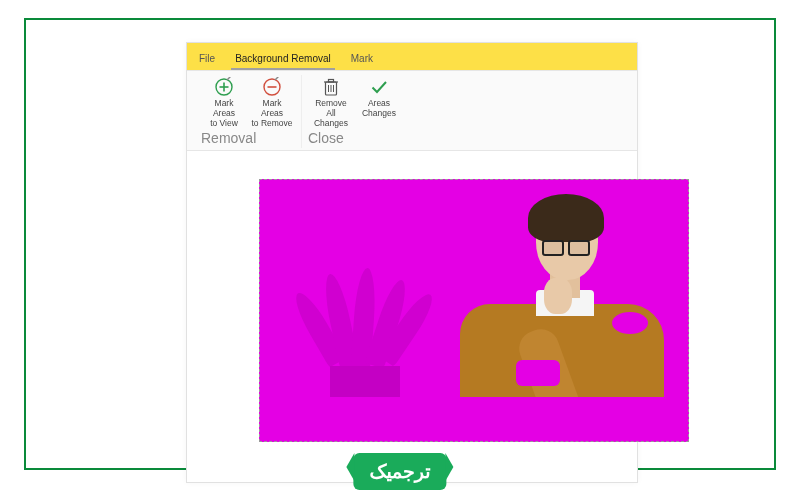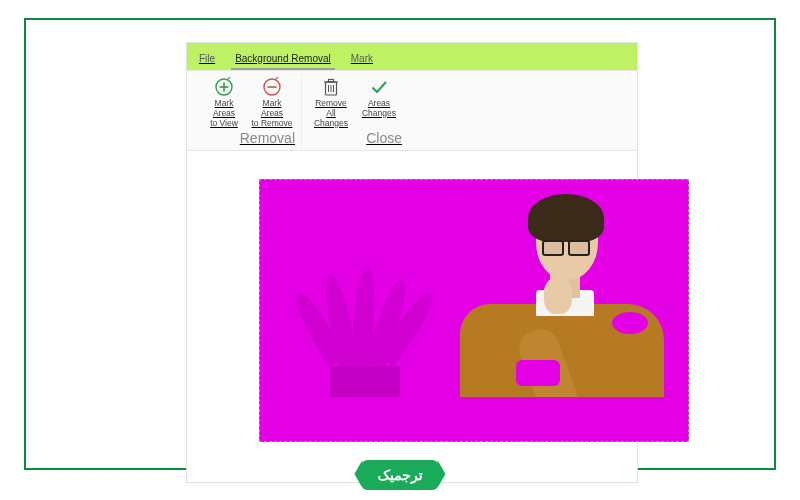--- a/index.html
+++ b/index.html
@@ -13,24 +13,23 @@
   .outer-frame {
     position: absolute;
     left: 24px; top: 18px; right: 24px; bottom: 30px;
     border: 2px solid #0a8a3a;
     background: #fff;
   }
   .app-window {
     position: absolute;
     left: 160px; top: 22px;
     width: 452px;
-    background: #bef264;
+    background: #fde047;
     border: 1px solid #e1e1e1;
     box-shadow: 0 0 6px rgba(0,0,0,0.04);
-    text-decoration: underline;
   }
   .tab-bar {
     display: flex;
     align-items: flex-end;
     font-size: 10px;
     color: #444;
     padding: 6px 4px 0 4px;
     border-bottom: 1px solid #e6e6e6;
     gap: 4px;
   }
@@ -55,21 +54,21 @@
   }
   .ribbon {
     display: flex;
     padding: 4px 8px 2px 8px;
     border-bottom: 1px solid #e6e6e6;
     background: #fafafa;
   }
   .ribbon-group {
     display: flex;
     flex-direction: column;
-    align-items: flex-end;
+    align-items: flex-start;
     padding: 0 6px;
     border-right: 1px solid #eee;
   }
   .ribbon-group:last-child { border-right: none; }
   .ribbon-buttons {
     display: flex;
     gap: 2px;
   }
   .ribbon-button {
     display: flex;
@@ -226,21 +225,21 @@
   .leaf.l3 { left: 54px; transform: rotate(4deg);   height: 100px; }
   .leaf.l4 { left: 78px; transform: rotate(18deg);  height: 90px; }
   .leaf.l5 { left: 98px; transform: rotate(34deg);  }
 
   .watermark {
     position: absolute;
     left: 50%; bottom: 10px;
     transform: translateX(-50%);
     background: #1aab5a;
     color: #fff;
-    font-size: 14px;
+    font-size: 19px;
     font-weight: 600;
     padding: 7px 16px;
     border-radius: 6px;
     font-family: Tahoma, sans-serif;
   }
   .watermark::before, .watermark::after {
     content: "";
     position: absolute;
     top: 0;
     width: 0; height: 0;

